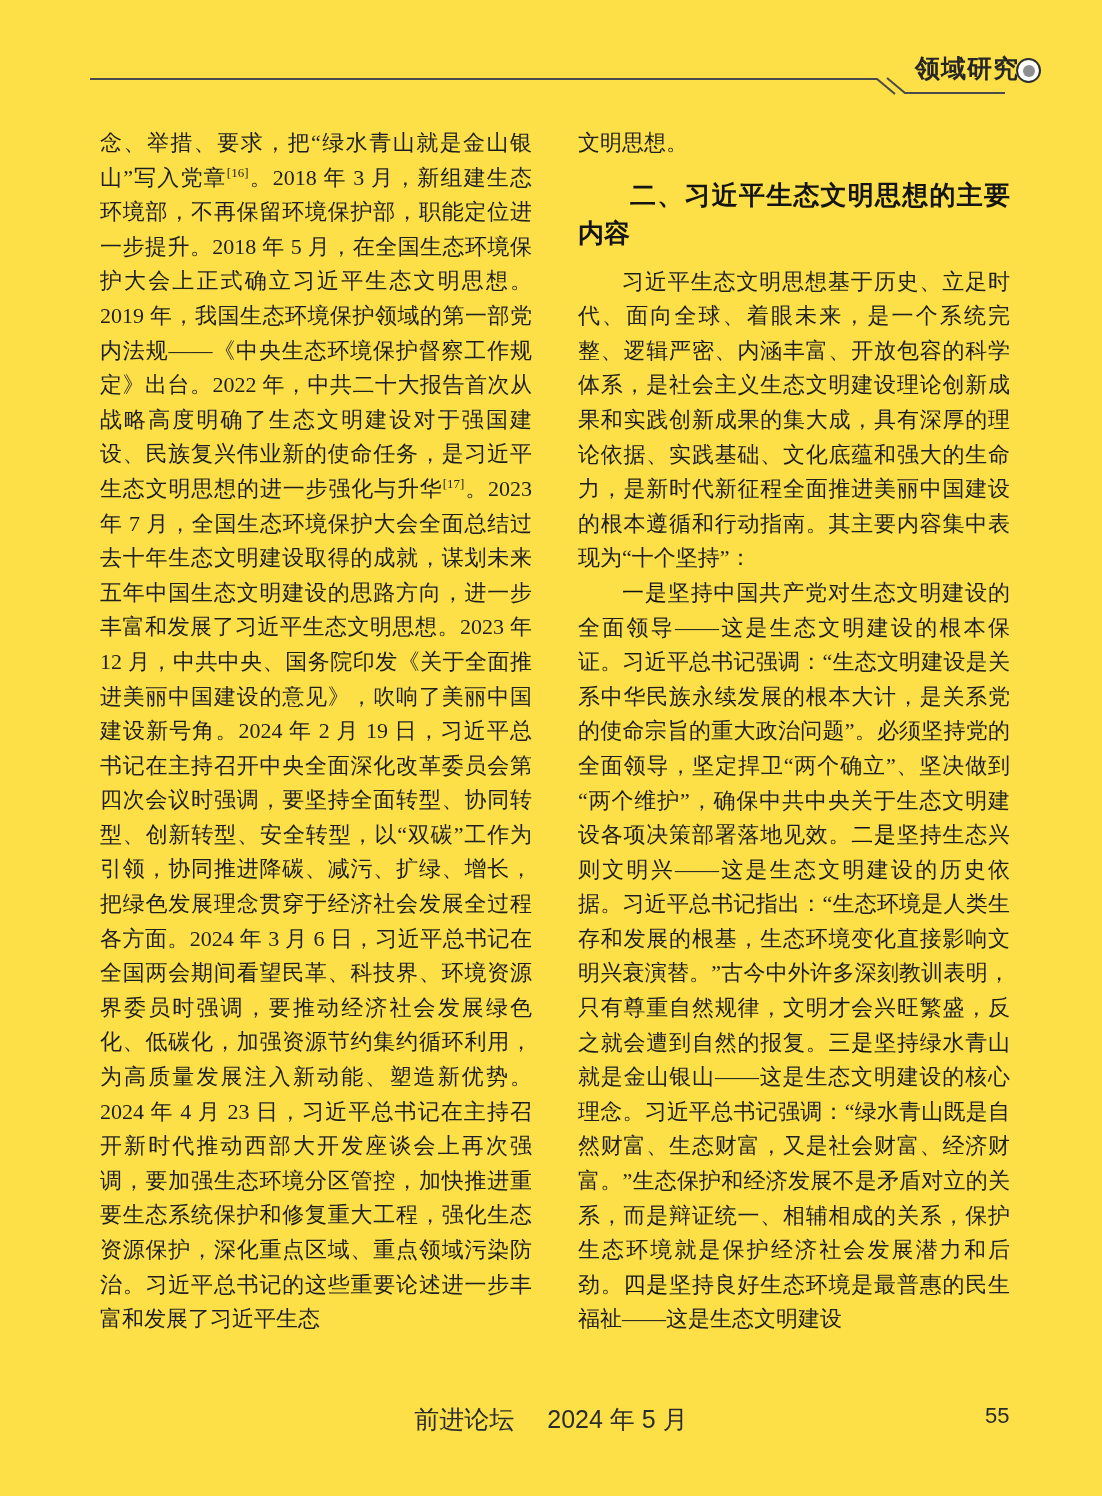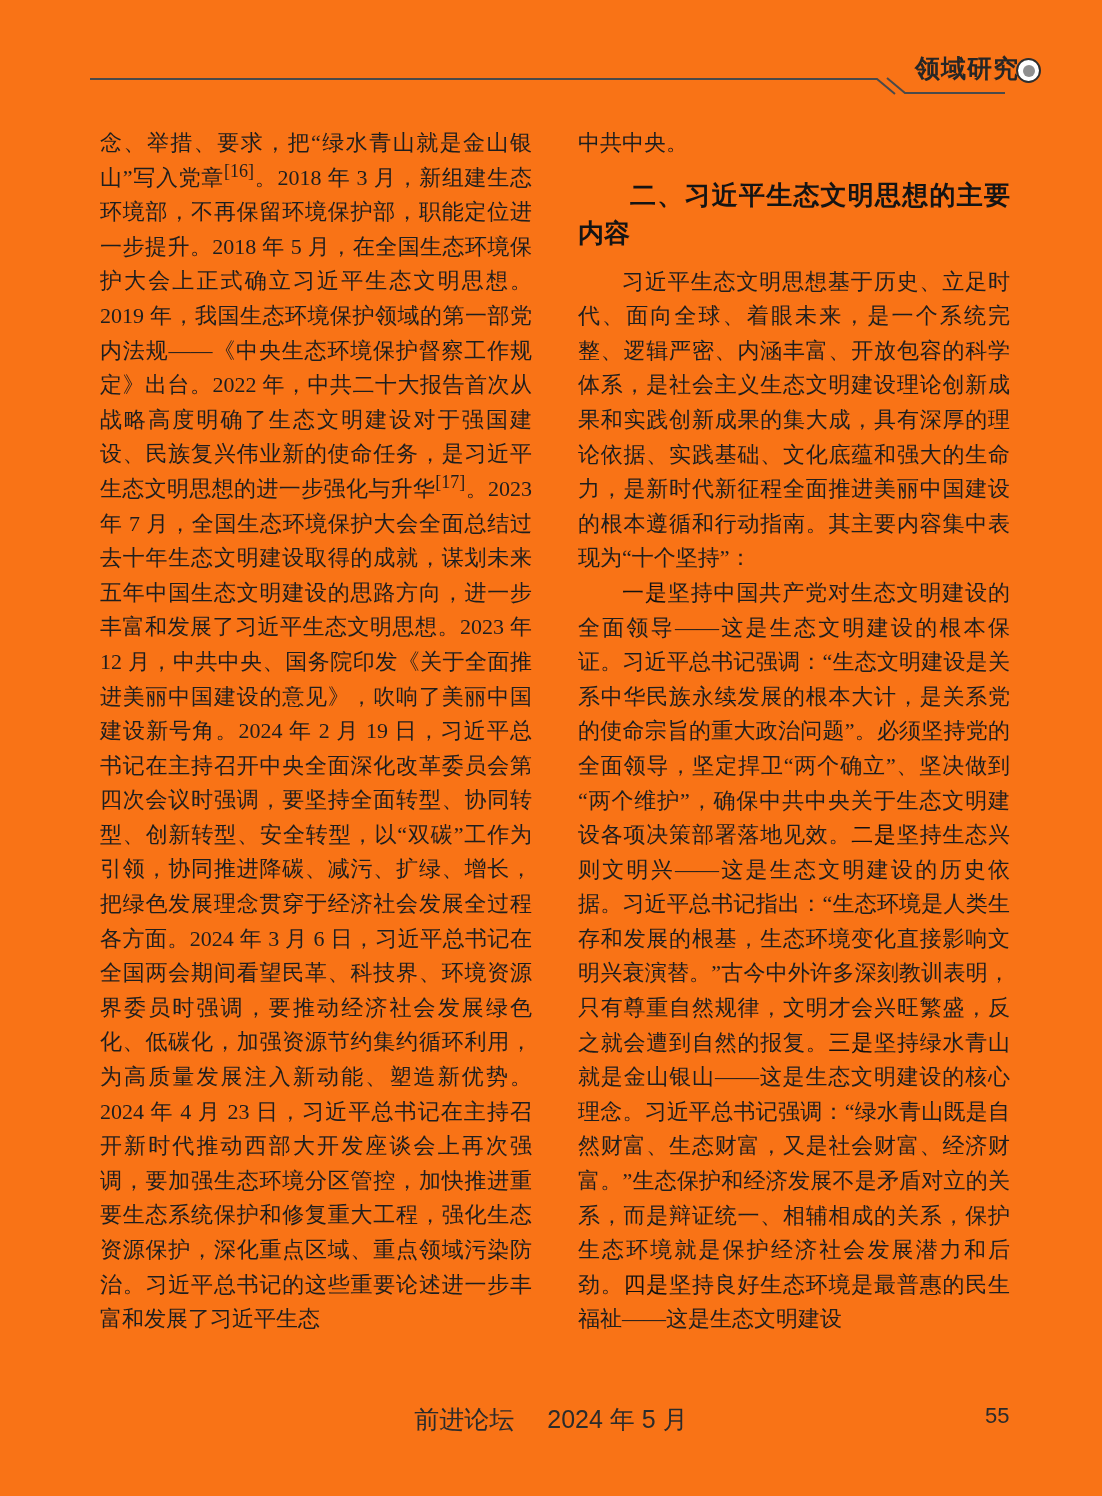--- a/index.html
+++ b/index.html
@@ -4,21 +4,21 @@
 <style>
   html, body {
     margin: 0;
     padding: 0;
     background: #ffffff;
   }
   .page {
     position: relative;
     width: 1102px;
     height: 1496px;
-    background: #f97316;
+    background: #fde047;
     overflow: hidden;
     font-family: "Liberation Serif", "DejaVu Serif", serif;
   }
   
   .header-rule {
     position: absolute;
     top: 0;
     left: 0;
   }
   .header-label {
@@ -69,21 +69,21 @@
     text-align: justify;
     text-justify: inter-ideograph;
   }
   .para {
     margin: 0;
   }
   .para.indent {
     text-indent: 2em;
   }
   .para sup {
-    font-size: 18px;
+    font-size: 13px;
     line-height: 0;
   }
   .para b {
     font-weight: normal;
     color: #111111;
   }
   .section-heading {
     font-family: "Liberation Sans", "DejaVu Sans", sans-serif;
     font-size: 26px;
     line-height: 38px;
@@ -130,21 +130,21 @@
 
   <span class="bullseye">
     <span class="bullseye-dot"></span>
   </span>
 
   <main class="columns">
     <section class="col">
         <p class="para"><span>念、举措、要求，把“绿水青山就是金山银山”写入党章</span><sup>[16]</sup><span>。2018 年 3 月，新组建生态环境部，不再保留环境保护部，职能定位进一步提升。2018 年 5 月，在全国生态环境保护大会上正式确立习近平生态文明思想。2019 年，我国生态环境保护领域的第一部党内法规——《中央生态环境保护督察工作规定》出台。2022 年，中共二十大报告首次从战略高度明确了生态文明建设对于强国建设、民族复兴伟业新的使命任务，是习近平生态文明思想的进一步强化与升华</span><sup>[17]</sup><span>。2023 年 7 月，全国生态环境保护大会全面总结过去十年生态文明建设取得的成就，谋划未来五年中国生态文明建设的思路方向，进一步丰富和发展了习近平生态文明思想。2023 年 12 月，中共中央、国务院印发《关于全面推进美丽中国建设的意见》，吹响了美丽中国建设新号角。2024 年 2 月 19 日，习近平总书记在主持召开中央全面深化改革委员会第四次会议时强调，要坚持全面转型、协同转型、创新转型、安全转型，以“双碳”工作为引领，协同推进降碳、减污、扩绿、增长，把绿色发展理念贯穿于经济社会发展全过程各方面。2024 年 3 月 6 日，习近平总书记在全国两会期间看望民革、科技界、环境资源界委员时强调，要推动经济社会发展绿色化、低碳化，加强资源节约集约循环利用，为高质量发展注入新动能、塑造新优势。2024 年 4 月 23 日，习近平总书记在主持召开新时代推动西部大开发座谈会上再次强调，要加强生态环境分区管控，加快推进重要生态系统保护和修复重大工程，强化生态资源保护，深化重点区域、重点领域污染防治。习近平总书记的这些重要论述进一步丰富和发展了习近平生态</span></p>
       </section>
     <section class="col">
-        <p class="para"><span>中共中央。</span></p>
+        <p class="para"><span>文明思想。</span></p>
         <h2 class="section-heading"><span>二、习近平生态文明思想的主要内容</span></h2>
         <p class="para indent"><span>习近平生态文明思想基于历史、立足时代、面向全球、着眼未来，是一个系统完整、逻辑严密、内涵丰富、开放包容的科学体系，是社会主义生态文明建设理论创新成果和实践创新成果的集大成，具有深厚的理论依据、实践基础、文化底蕴和强大的生命力，是新时代新征程全面推进美丽中国建设的根本遵循和行动指南。其主要内容集中表现为“十个坚持”：</span></p>
         <p class="para indent"><b>一是</b><span>坚持中国共产党对生态文明建设的全面领导——这是生态文明建设的根本保证。习近平总书记强调：“生态文明建设是关系中华民族永续发展的根本大计，是关系党的使命宗旨的重大政治问题”。必须坚持党的全面领导，坚定捍卫“两个确立”、坚决做到“两个维护”，确保中共中央关于生态文明建设各项决策部署落地见效。</span><b>二是</b><span>坚持生态兴则文明兴——这是生态文明建设的历史依据。习近平总书记指出：“生态环境是人类生存和发展的根基，生态环境变化直接影响文明兴衰演替。”古今中外许多深刻教训表明，只有尊重自然规律，文明才会兴旺繁盛，反之就会遭到自然的报复。</span><b>三是</b><span>坚持绿水青山就是金山银山——这是生态文明建设的核心理念。习近平总书记强调：“绿水青山既是自然财富、生态财富，又是社会财富、经济财富。”生态保护和经济发展不是矛盾对立的关系，而是辩证统一、相辅相成的关系，保护生态环境就是保护经济社会发展潜力和后劲。</span><b>四是</b><span>坚持良好生态环境是最普惠的民生福祉——这是生态文明建设</span></p>
       </section>
   </main>
 
   <div class="footer-center">
     <span class="journal-name">前进论坛</span>
     <span class="issue-date">2024 年 5 月</span>
   </div>

